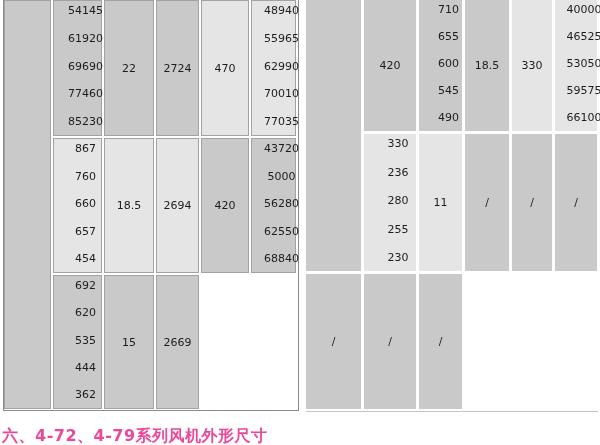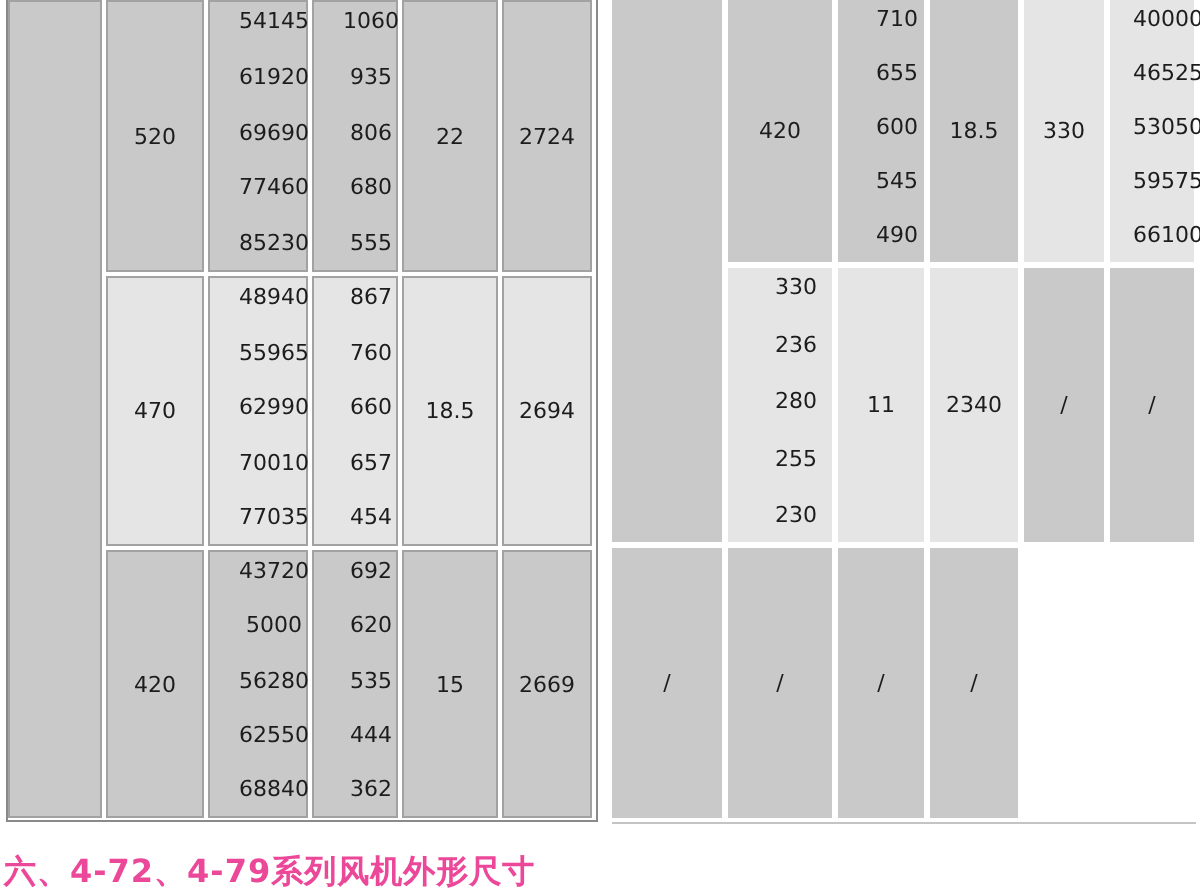--- a/index.html
+++ b/index.html
@@ -47,34 +47,26 @@
     font-size:16px;font-weight:bold;color:#ec4899;
     letter-spacing:0.5px;white-space:nowrap;
   }
 </style>
 </head>
 <body>
 
 <div class="page">
   <div id="left-table" class="tbl">
       <div class="cell g span3"></div>
-      <div class="cell g">520</div>
       <div class="cell g stack">
         <span>54145</span>
         <span>61920</span>
         <span>69690</span>
         <span>77460</span>
         <span>85230</span>
-      </div>
-      <div class="cell g stack">
-        <span>1060</span>
-        <span>935</span>
-        <span>806</span>
-        <span>680</span>
-        <span>555</span>
       </div>
       <div class="cell g">22</div>
       <div class="cell g">2724</div>
       <div class="cell w">470</div>
       <div class="cell w stack">
         <span>48940</span>
         <span>55965</span>
         <span>62990</span>
         <span>70010</span>
         <span>77035</span>
@@ -126,21 +118,20 @@
         <span>66100</span>
       </div>
       <div class="cell w stack">
         <span>330</span>
         <span>236</span>
         <span>280</span>
         <span>255</span>
         <span>230</span>
       </div>
       <div class="cell w">11</div>
-      <div class="cell w">2340</div>
       <div class="cell g">/</div>
       <div class="cell g">/</div>
       <div class="cell g">/</div>
       <div class="cell g">/</div>
       <div class="cell g">/</div>
       <div class="cell g">/</div>
     </div>
   <div id="caption">六、4-72、4-79系列风机外形尺寸</div>
 </div>
 

